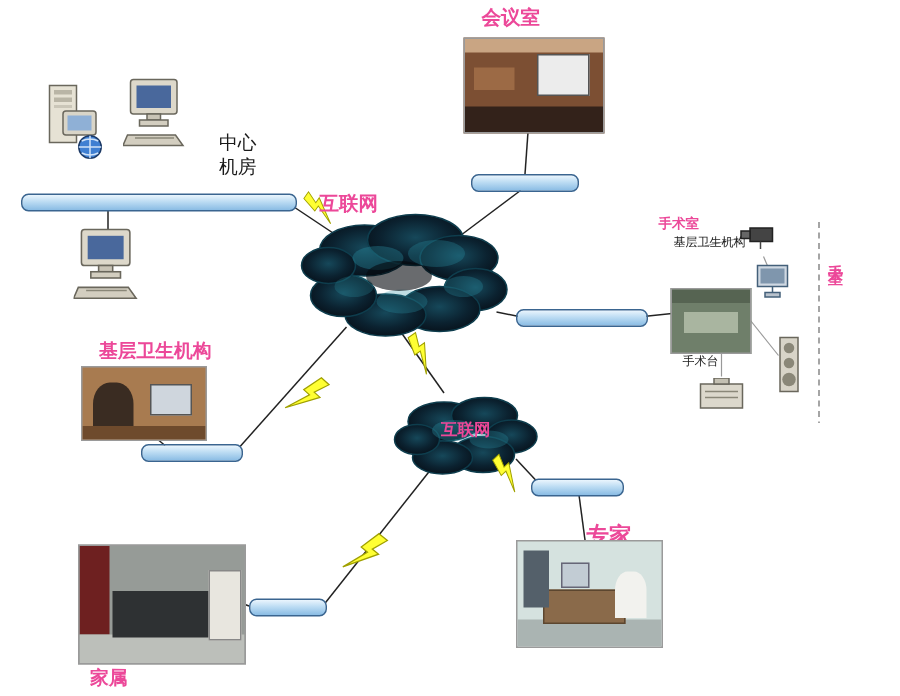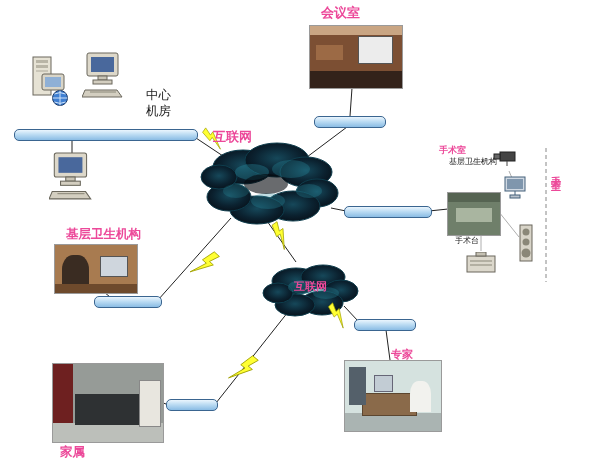--- a/index.html
+++ b/index.html
@@ -198,21 +198,21 @@
 
   <div class="lbl teal" style="left:66px;top:226px;font-size:12.5px;">基层卫生机构</div>
   <div class="photo" style="left:54px;top:244px;width:82px;height:48px;background:#a87b50;">
     <div style="left:8%;top:20%;width:34%;height:75%;background:#3a2c22;border-radius:40% 40% 0 0;"></div>
     <div style="left:55%;top:22%;width:32%;height:40%;background:#cfd6dd;border:1px solid #555;"></div>
     <div style="left:0;bottom:0;width:100%;height:18%;background:#6e4a2c;"></div>
   </div>
   <div class="bus" style="left:94px;top:296px;width:66px;"></div>
 
   <div class="bus" style="left:354px;top:319px;width:60px;"></div>
-  <div class="lbl teal" style="left:391px;top:348px;font-size:11px;">专家</div>
+  <div class="lbl teal" style="left:391px;top:348px;font-size:15px;">专家</div>
   <div class="photo" style="left:344px;top:360px;width:96px;height:70px;background:#d5e2df;">
     <div style="left:0;bottom:0;width:100%;height:26%;background:#aab4b2;"></div>
     <div style="left:18%;top:45%;width:55%;height:30%;background:#8a6a4a;border:1px solid #5c462f;"></div>
     <div style="left:68%;top:28%;width:22%;height:45%;background:#f2f2ee;border-radius:40% 40% 0 0;"></div>
     <div style="left:4%;top:8%;width:18%;height:55%;background:#54606a;"></div>
     <div style="left:30%;top:20%;width:18%;height:22%;background:#c2ccd4;border:1px solid #667;"></div>
   </div>
 
   <div class="photo" style="left:52px;top:363px;width:110px;height:78px;background:#969b97;">
     <div style="left:0;top:0;width:18%;height:75%;background:#6e2020;"></div>

